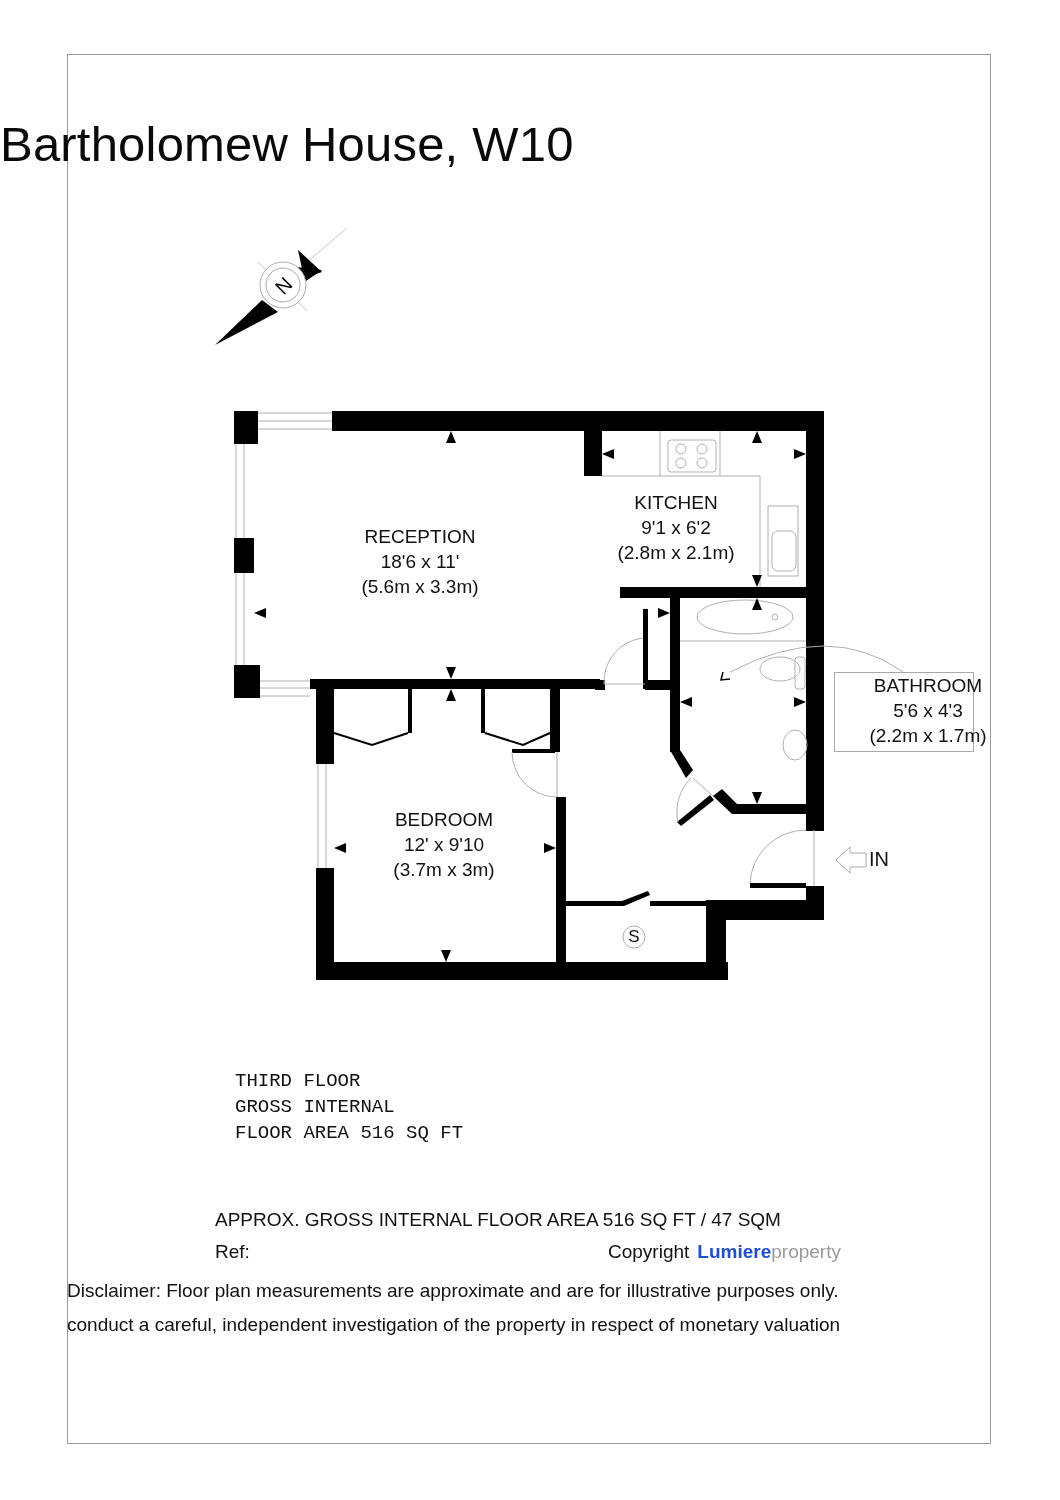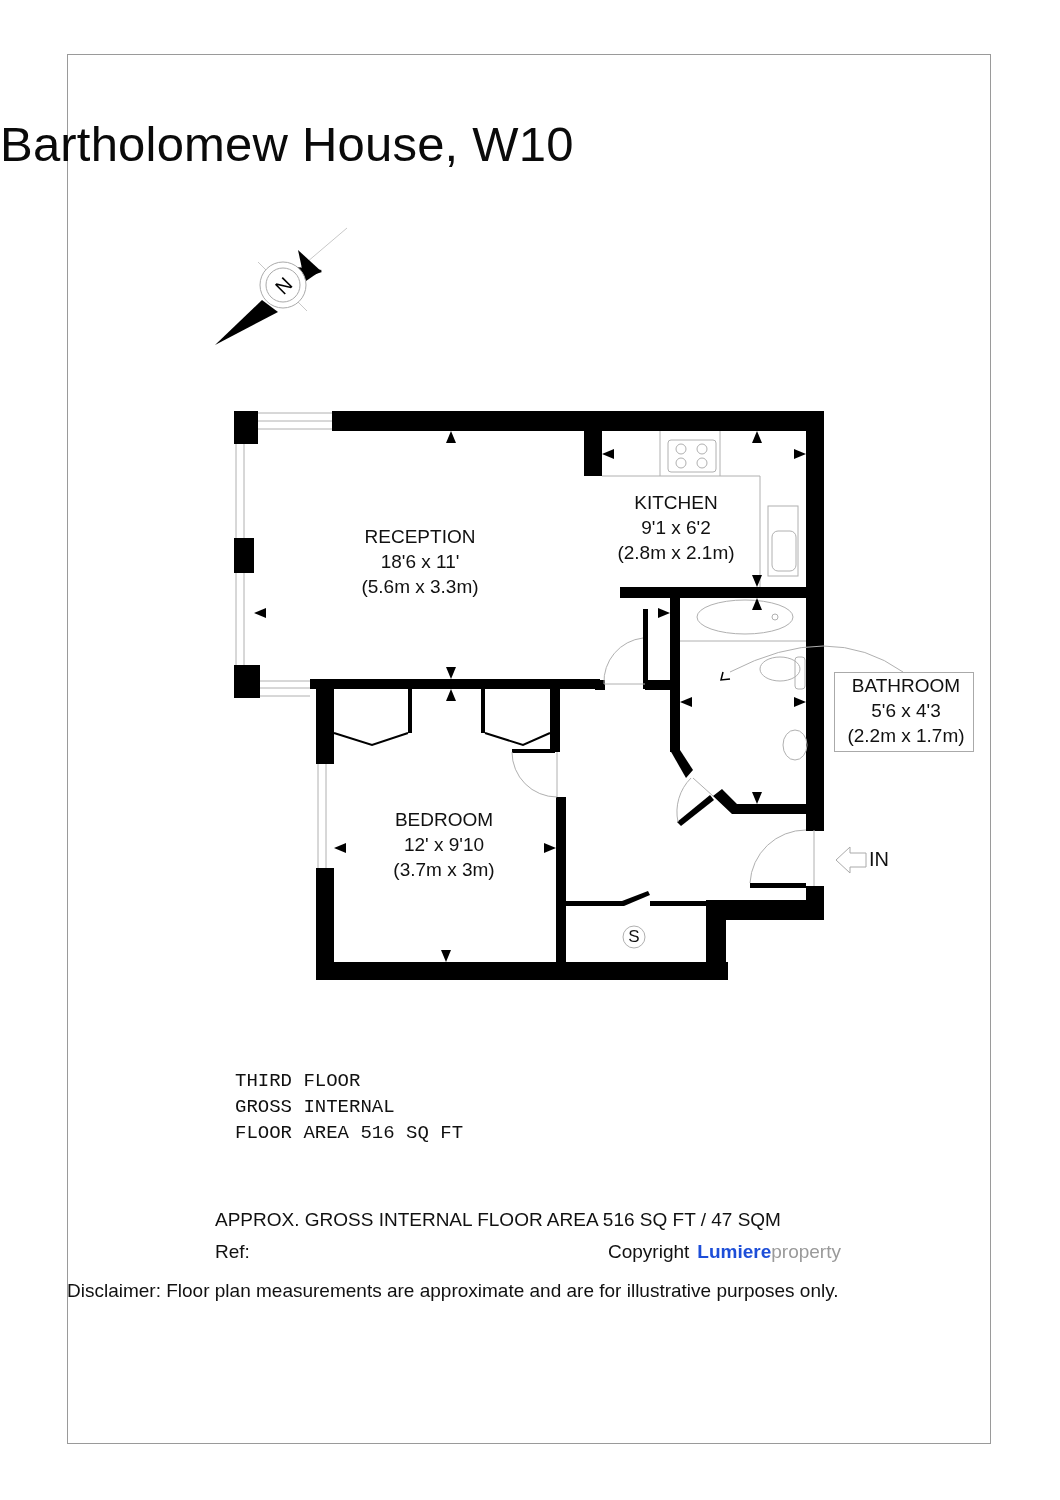--- a/index.html
+++ b/index.html
@@ -176,21 +176,21 @@
   <span>(5.6m x 3.3m)</span>
 </div>
 
 <div class="room-label" style="left:586px; top:490px; width:180px;">
   <span>KITCHEN</span>
   <span>9'1 x 6'2</span>
   <span>(2.8m x 2.1m)</span>
 </div>
 
 <div class="bath-box"></div>
-<div class="room-label" style="left:836px; top:673px; width:140px;">
+<div class="room-label" style="left:858px; top:673px; width:140px;">
   <span>BATHROOM</span>
   <span>5'6 x 4'3</span>
   <span>(2.2m x 1.7m)</span>
 </div>
 
 <div class="room-label" style="left:344px; top:807px; width:200px;">
   <span>BEDROOM</span>
   <span>12' x 9'10</span>
   <span>(3.7m x 3m)</span>
 </div>
@@ -208,13 +208,14 @@
 </div>
 
 <div class="approx">APPROX. GROSS INTERNAL FLOOR AREA 516 SQ FT / 47 SQM</div>
 <div class="ref">Ref:</div>
 <div class="copyright">
   <span>Copyright</span><span class="brand-bold">Lumiere</span><span class="brand-light">property</span>
 </div>
 
 <div class="disclaimer">
   <span>Disclaimer: Floor plan measurements are approximate and are for illustrative purposes only.</span>
+  <span>conduct a careful, independent investigation of the property in respect of monetary valuation</span>
 </div>
 
 </body></html>

